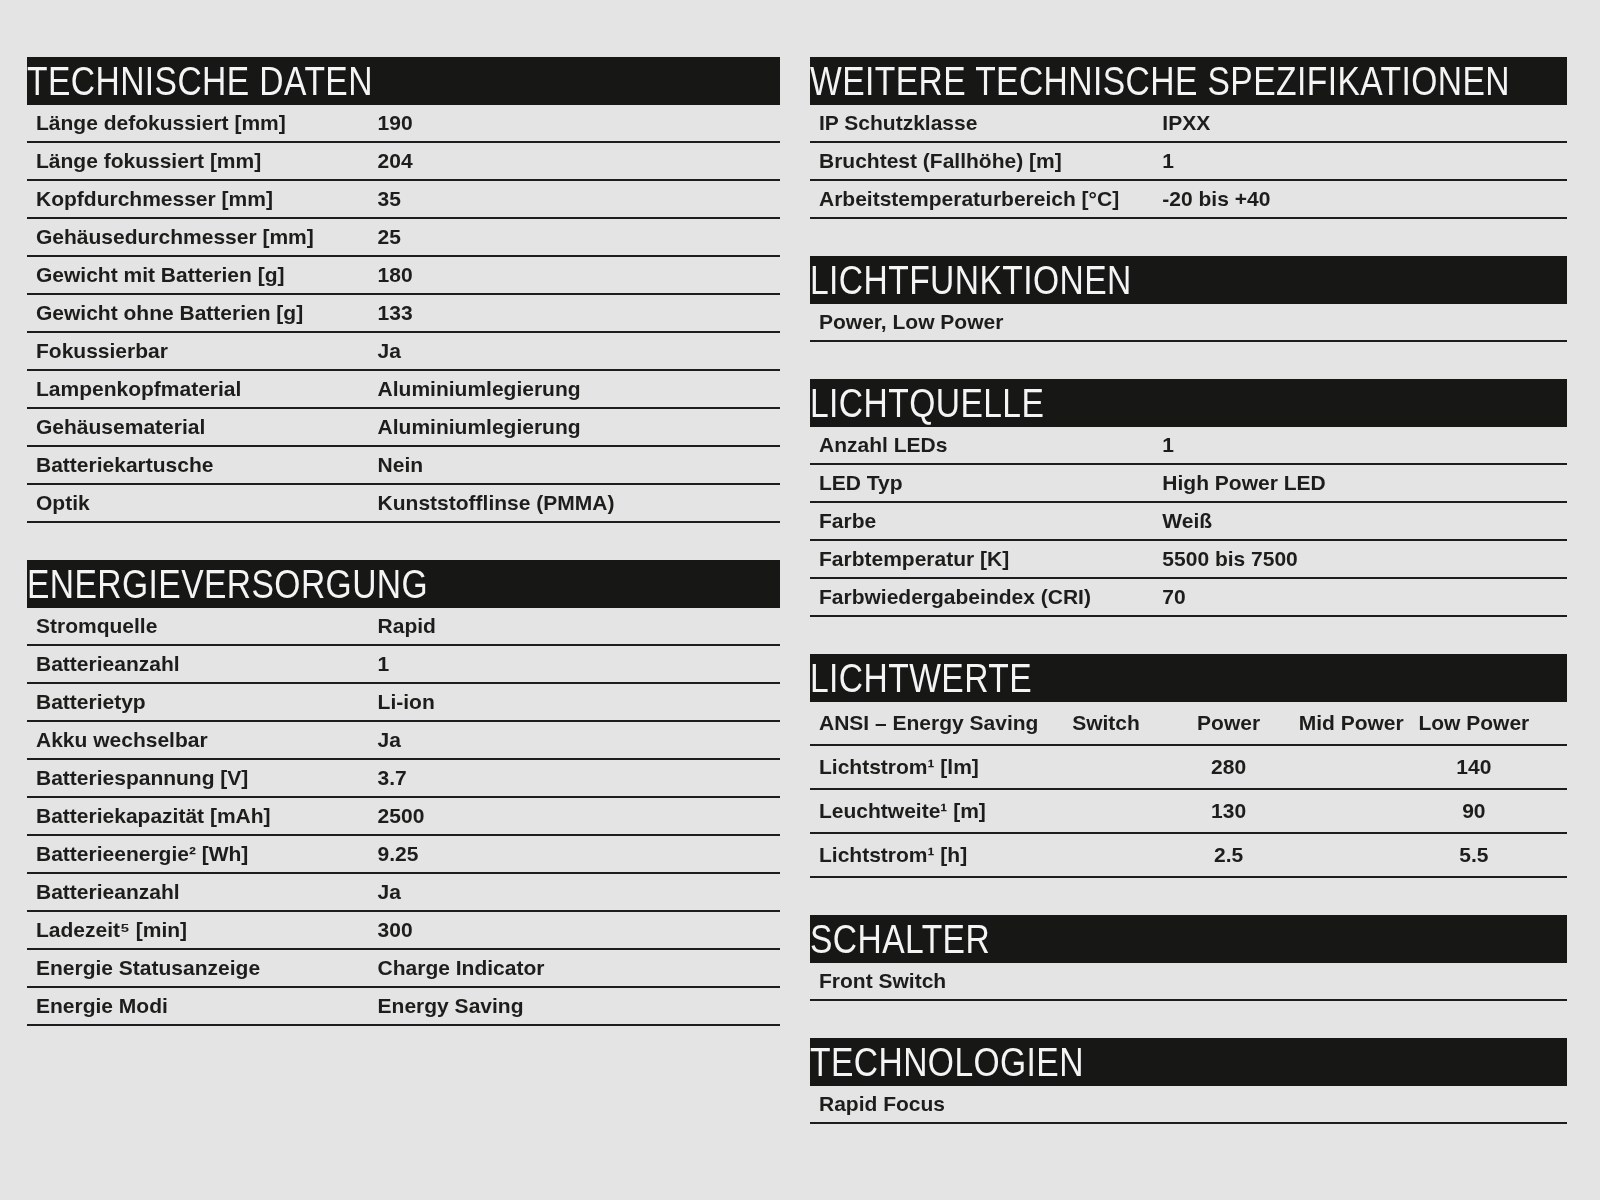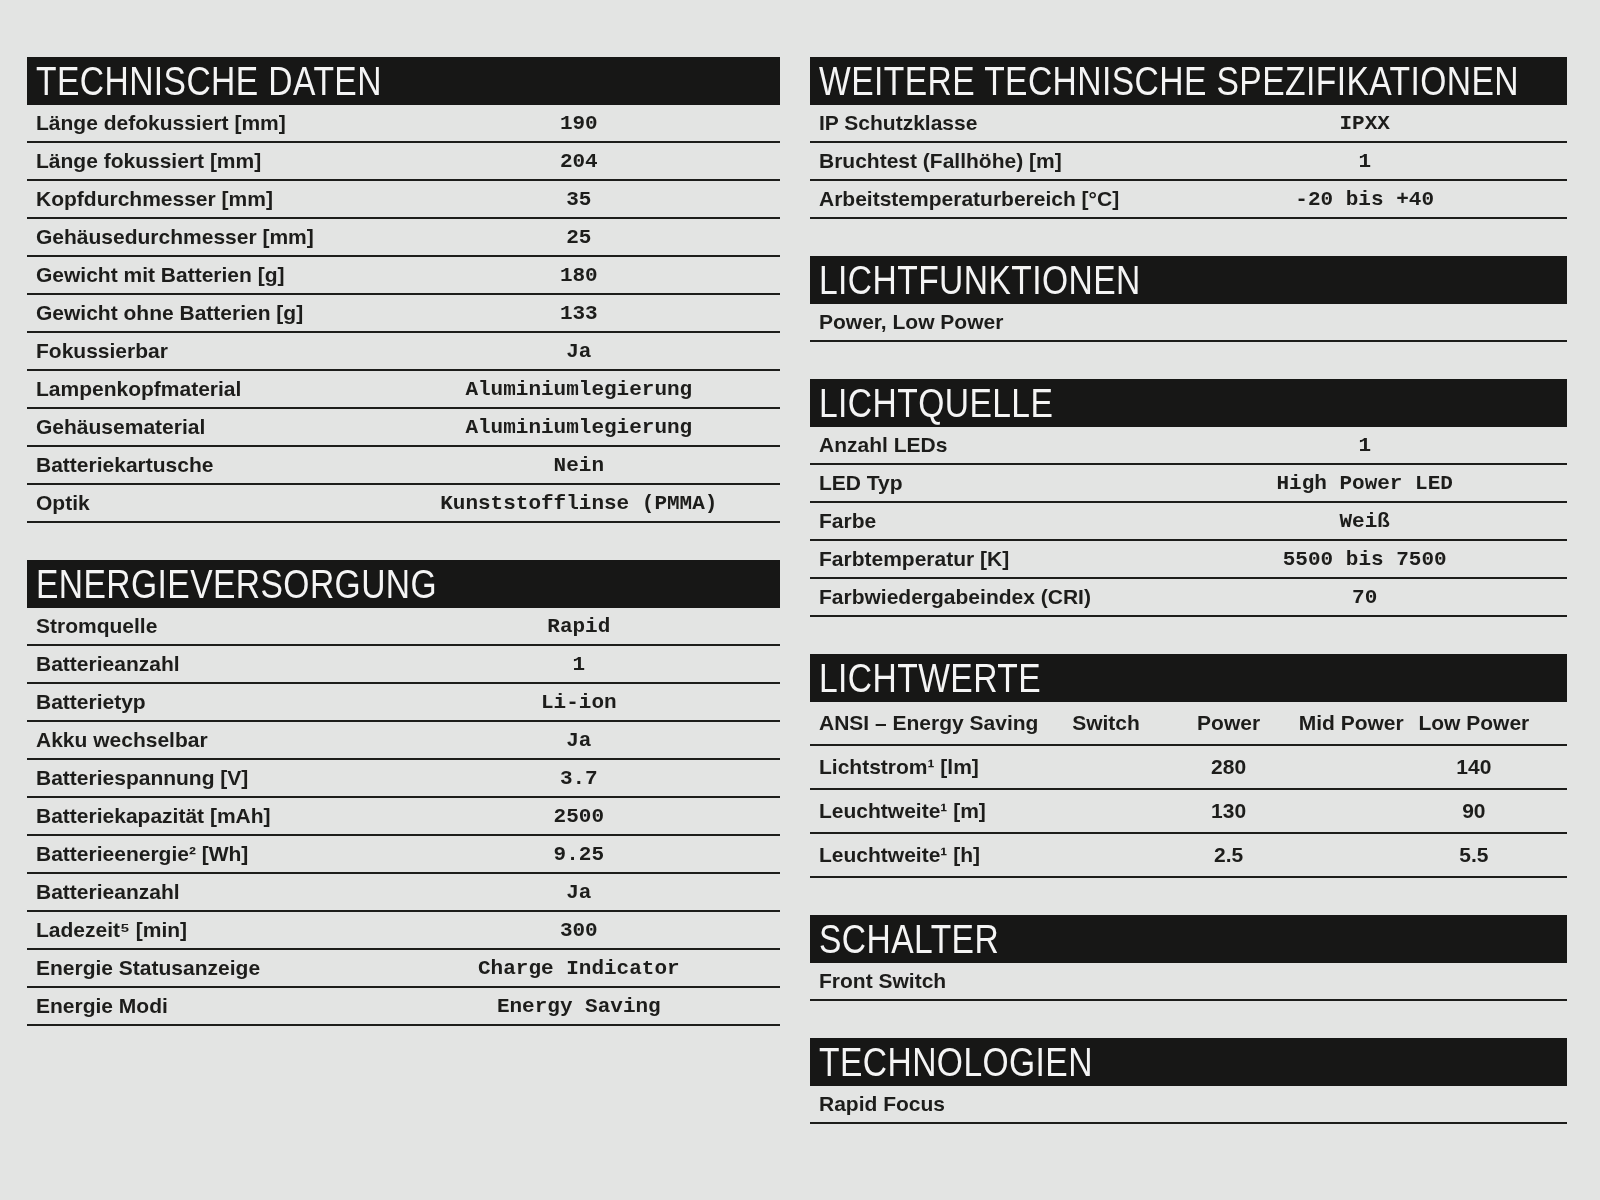--- a/index.html
+++ b/index.html
@@ -9,32 +9,32 @@
     background:#e3e4e3;
     font-family:"Liberation Sans","DejaVu Sans",sans-serif;
     color:#1d1d1b;
   }
   .column{position:absolute;top:57px;}
   .column[data-column="left"]{left:27px;width:753px;}
   .column[data-column="right"]{left:810px;width:757px;}
   .spec-section{margin-bottom:37px;}
   .bar{
     background:#171716;height:48px;display:flex;align-items:center;
-    padding-left:9px;box-sizing:border-box;
+    box-sizing:border-box;
   }
   .bar-title{
     color:#f4f4f4;font-size:40px;line-height:1;white-space:nowrap;
     transform:scaleX(0.84);transform-origin:0 50%;letter-spacing:0.5px;
   }
   .kv-row{
     display:flex;align-items:center;height:38px;box-sizing:border-box;
     border-bottom:2px solid #1d1d1b;font-size:21px;font-weight:bold;gap:34px;
   }
   .kv-row .label{width:44%;padding-left:9px;box-sizing:border-box;white-space:nowrap;}
-  .kv-row .value{width:56%;text-align:center;font-family:Liberation Mono, monospace;}
+  .kv-row .value{width:56%;}
   .grid-row{
     display:grid;grid-template-columns:31% 16.2% 16.2% 16.2% 16.2%;
     align-items:center;height:44px;box-sizing:border-box;
     border-bottom:2px solid #1d1d1b;font-size:21px;font-weight:bold;
   }
   .grid-row .cell{white-space:nowrap;}
   .grid-row .cell:first-child{padding-left:9px;}
   .grid-row .center{text-align:center;}
 </style>
 </head>
@@ -210,21 +210,21 @@
         <span class="cell center">140</span>
       </div>
       <div class="grid-row">
         <span class="cell">Leuchtweite¹ [m]</span>
         <span class="cell center"></span>
         <span class="cell center">130</span>
         <span class="cell center"></span>
         <span class="cell center">90</span>
       </div>
       <div class="grid-row">
-        <span class="cell">Leuchtweite¹ [h]</span>
+        <span class="cell">Lichtstrom¹ [h]</span>
         <span class="cell center"></span>
         <span class="cell center">2.5</span>
         <span class="cell center"></span>
         <span class="cell center">5.5</span>
       </div>
     </section>
     <section class="spec-section">
       <div class="bar">
         <span class="bar-title">SCHALTER</span>
       </div>

